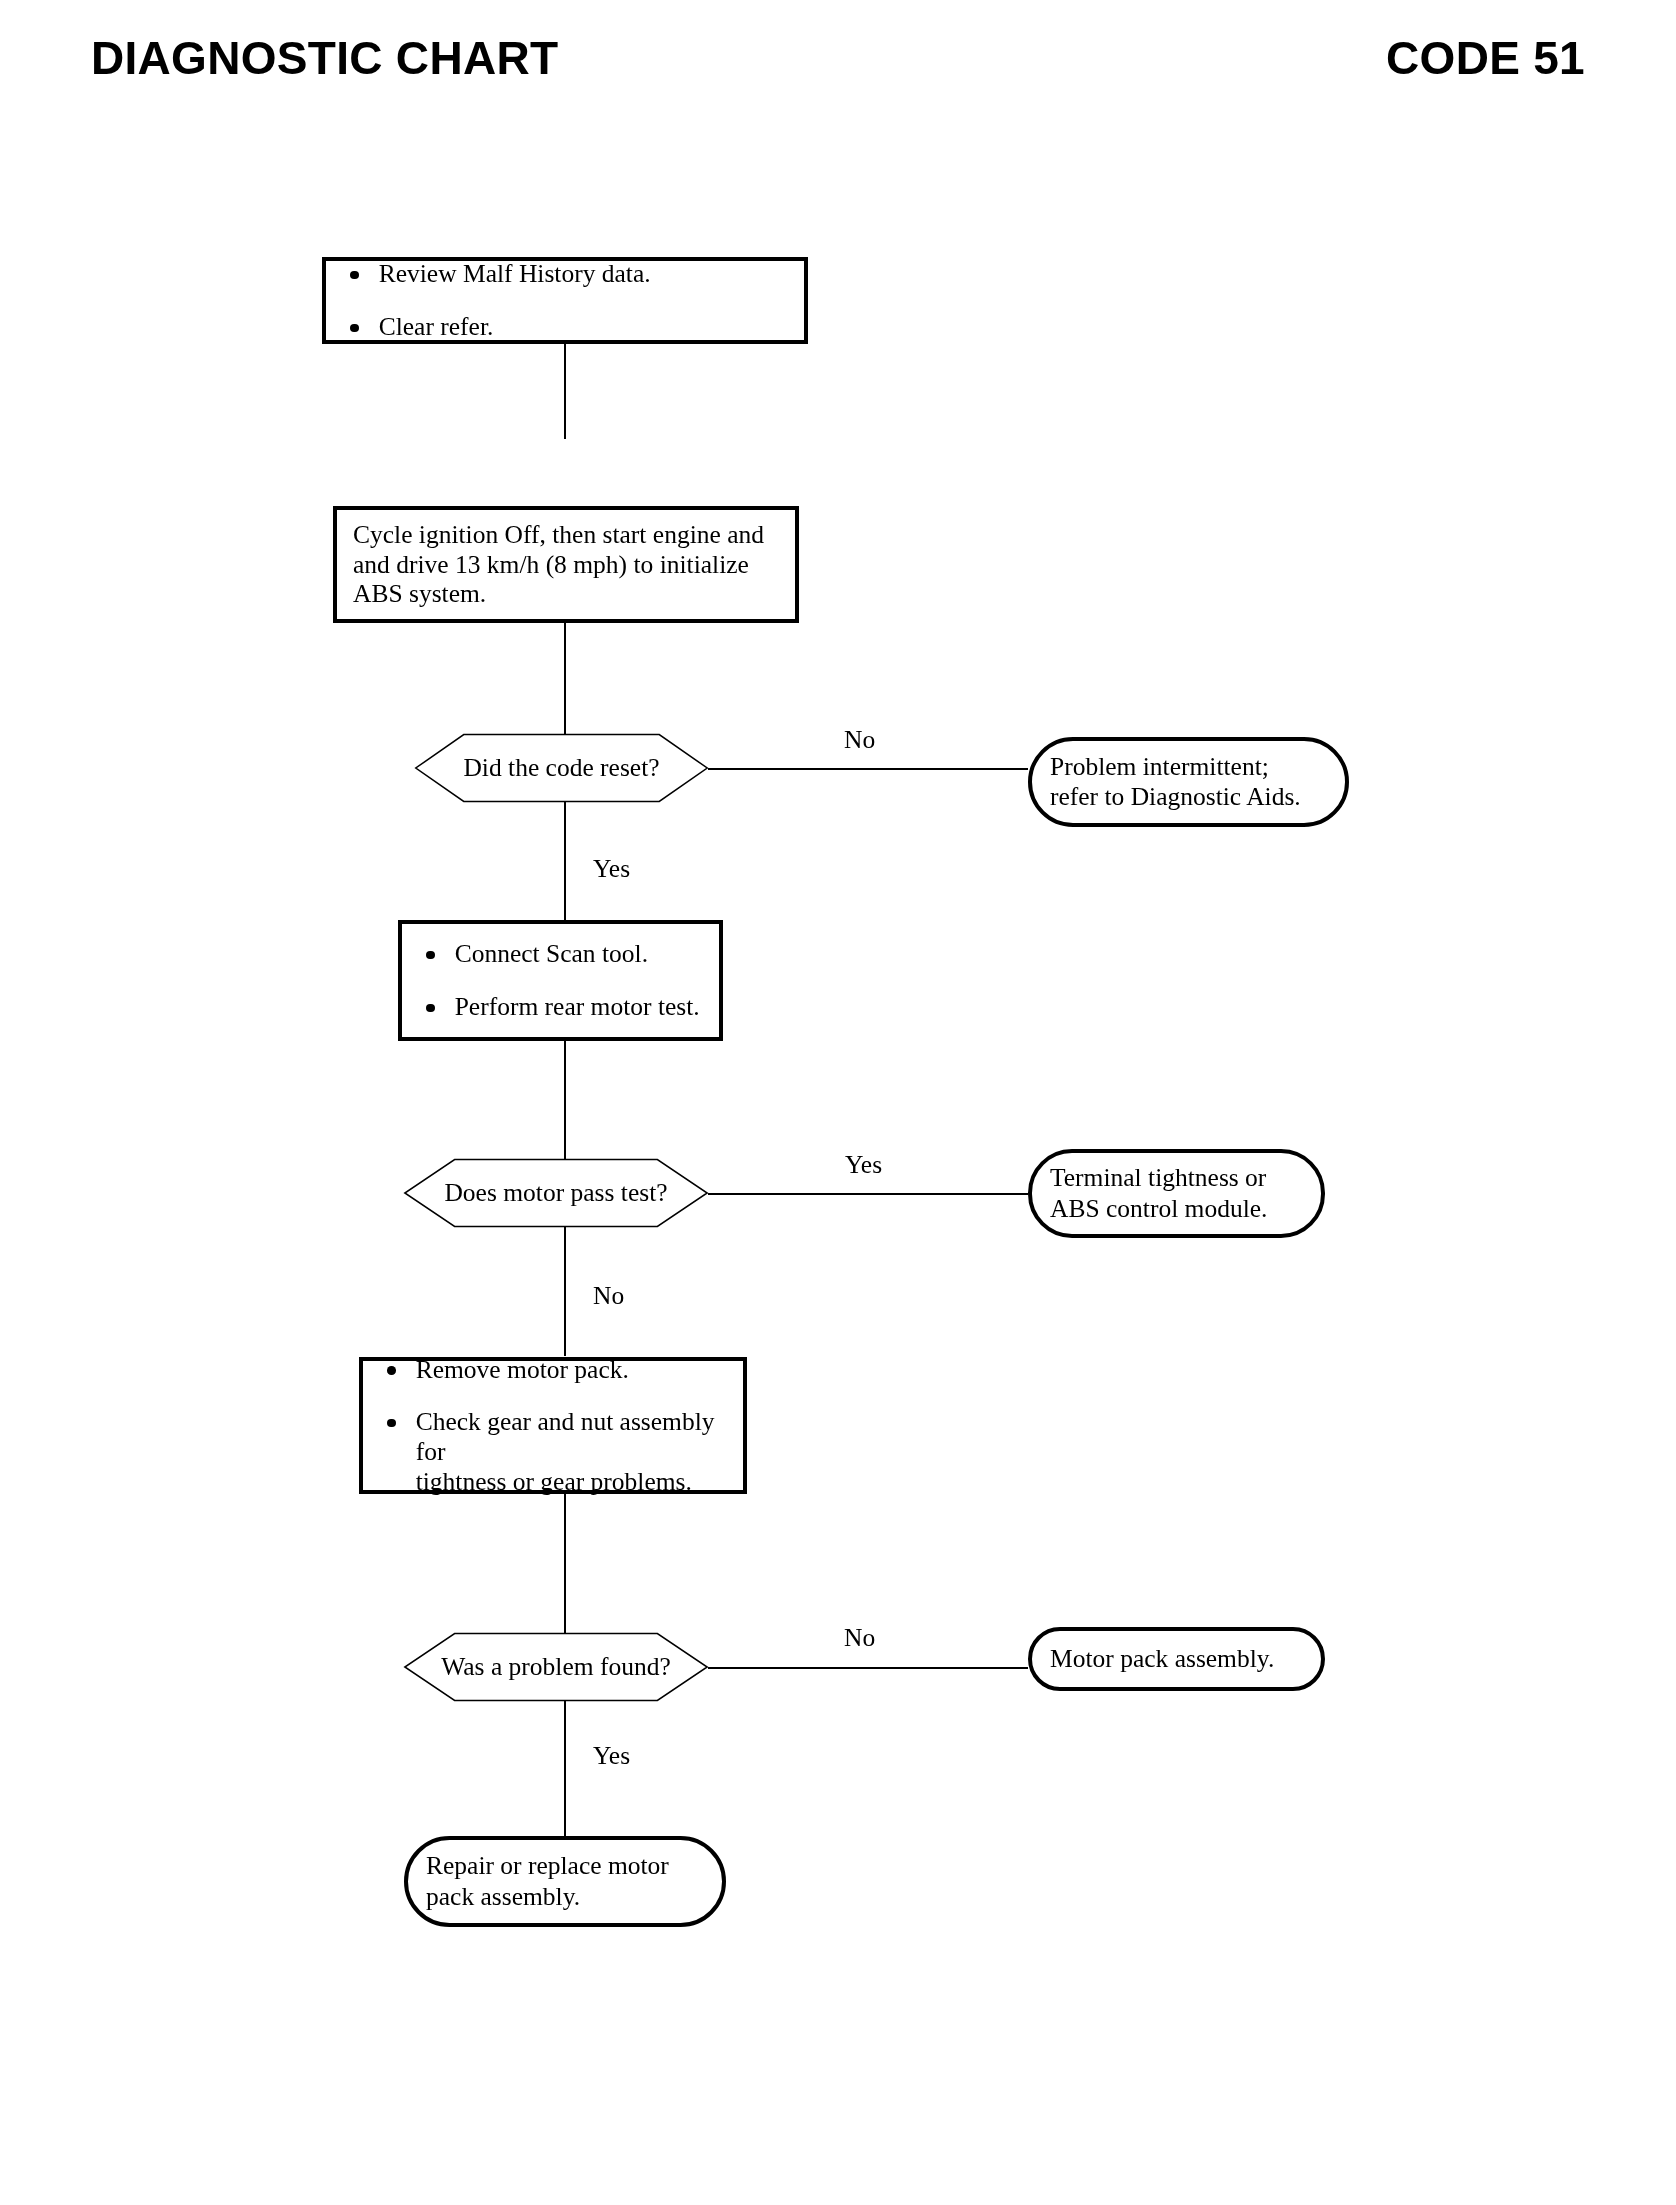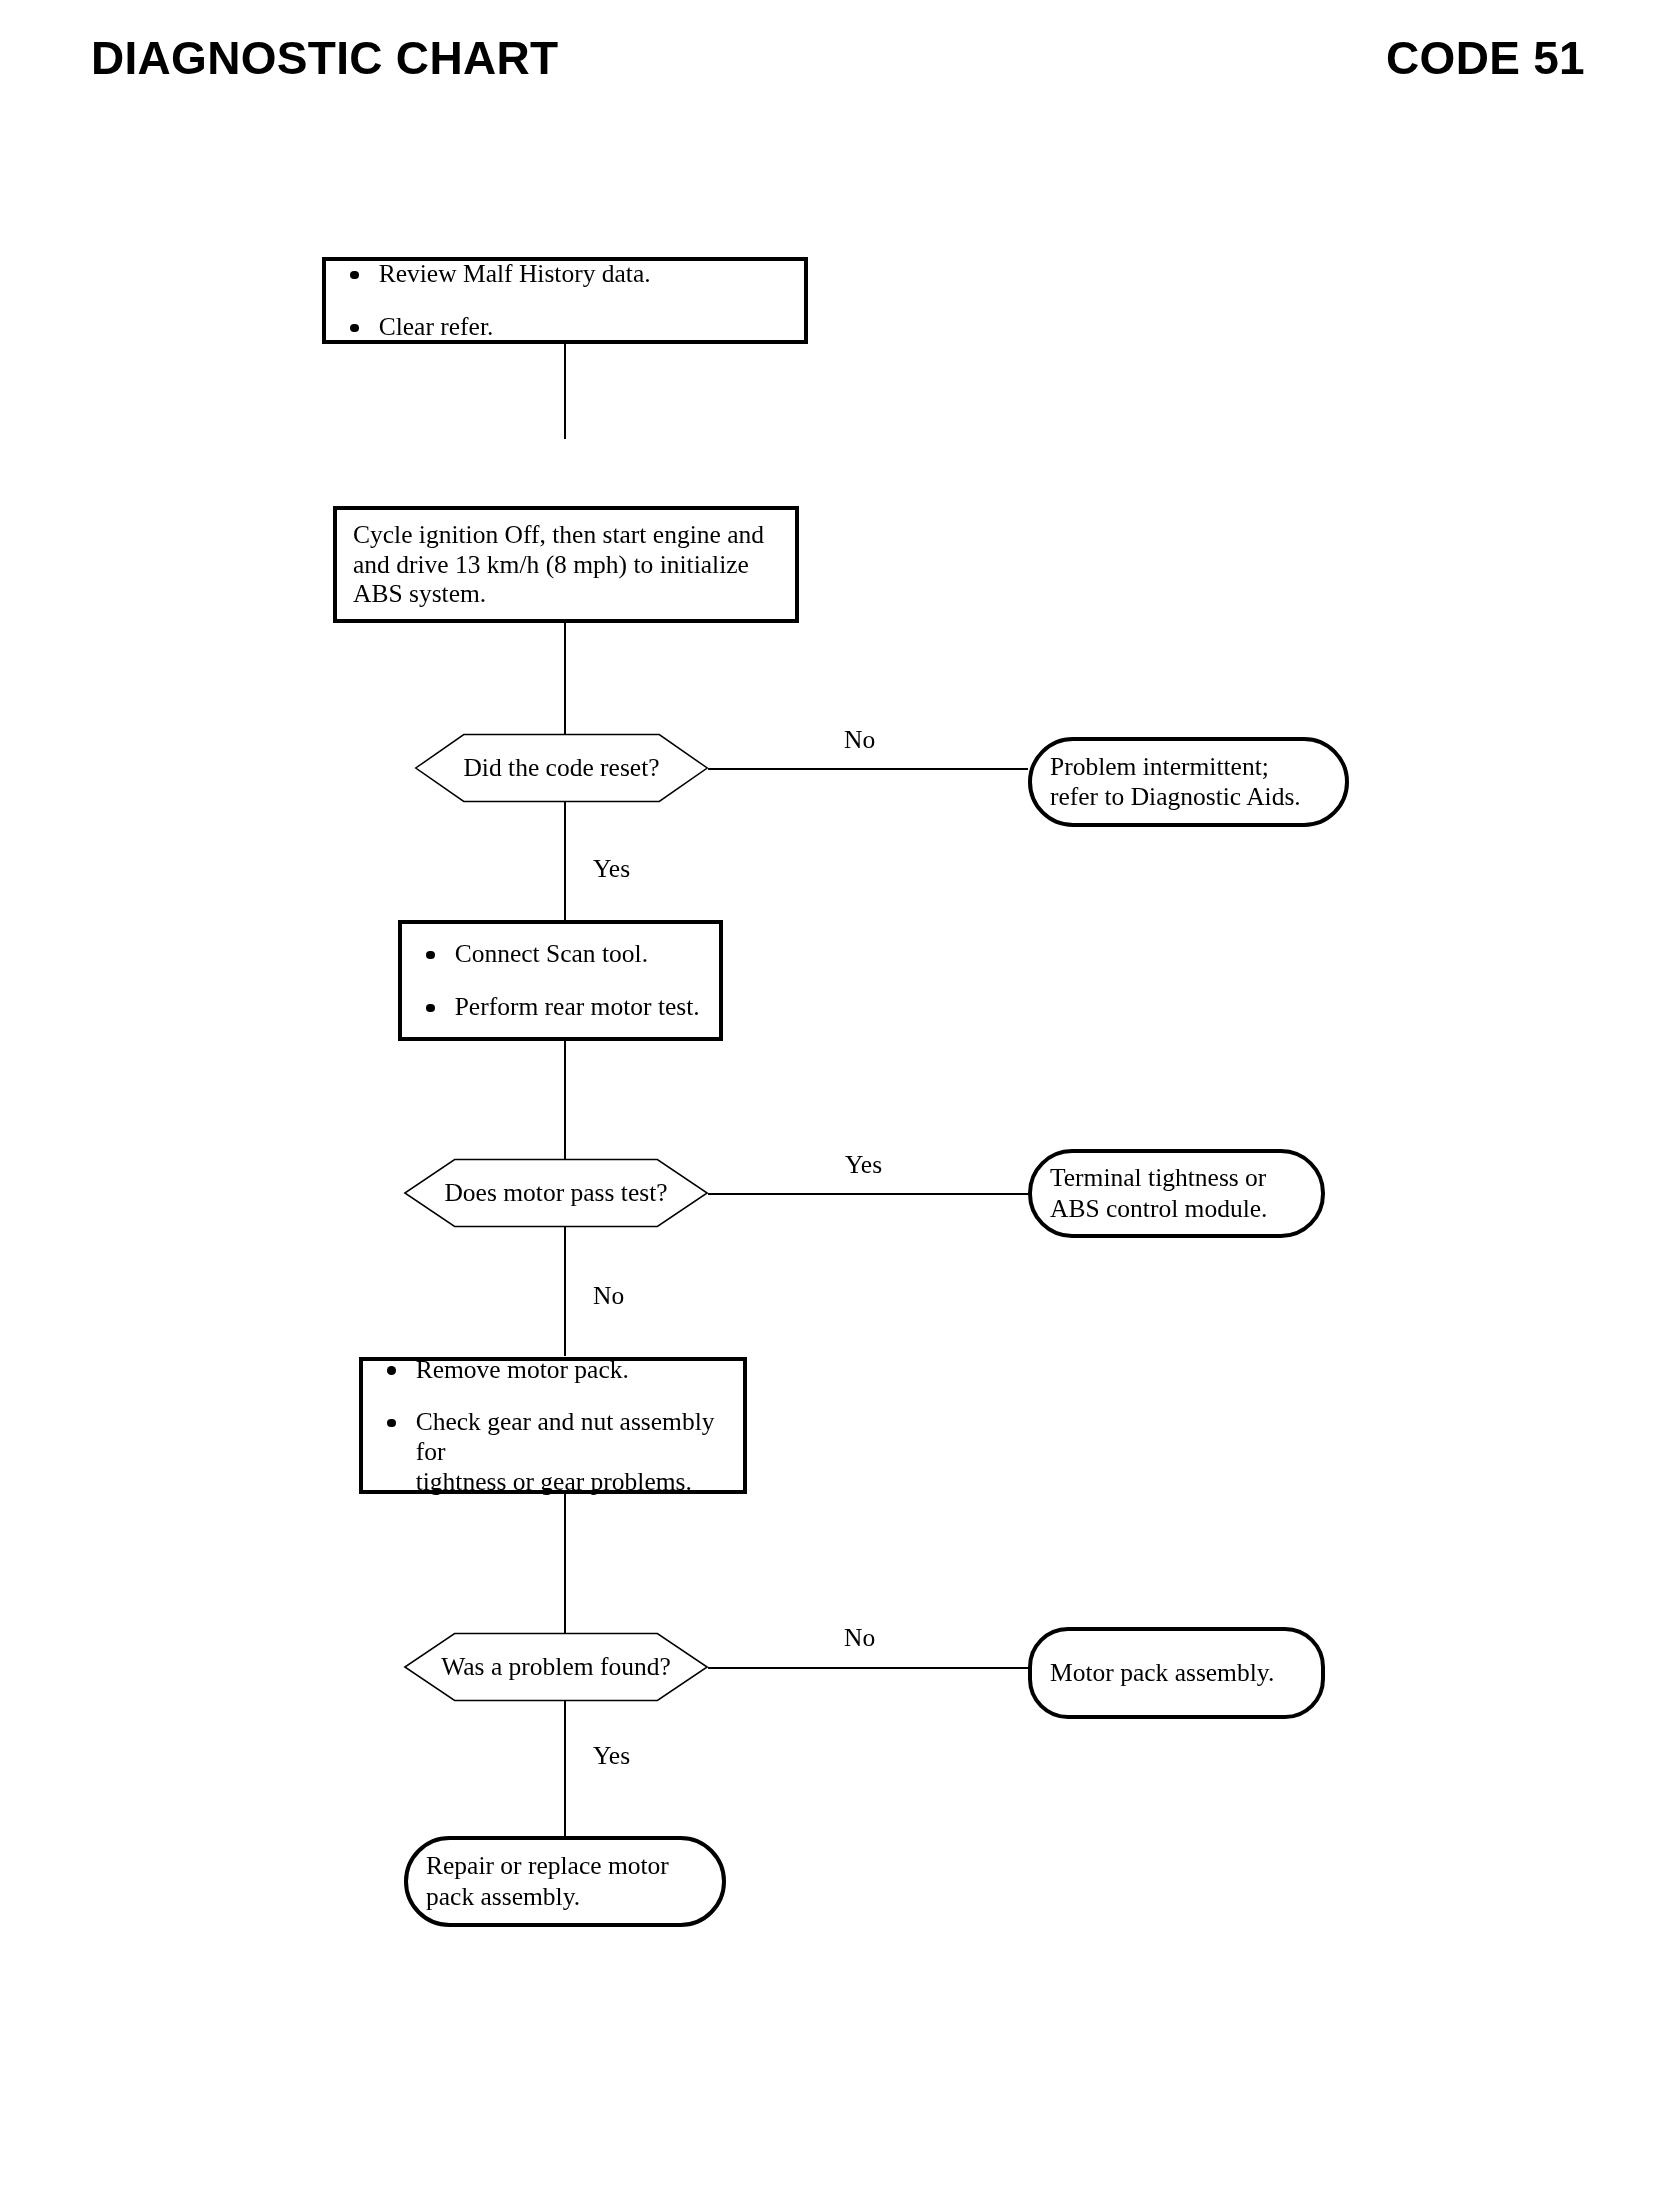--- a/index.html
+++ b/index.html
@@ -211,21 +211,21 @@
 
   <div class="hex" style="left:404px; top:1633px; width:304px; height:68px;">
     <svg width="304" height="68" viewBox="0 0 500 112">
       <polygon points="83,1 417,1 499,56 417,111 83,111 1,56" fill="#ffffff" stroke="#000000" stroke-width="2.5"></polygon>
     </svg>
     <div class="hextext">Was a problem found?</div>
   </div>
   <div class="blabel" style="left:844px; top:1625px;">No</div>
   <div class="blabel" style="left:593px; top:1743px;">Yes</div>
 
-  <div class="term" style="left:1028px; top:1627px; width:297px; height:92px; border-radius:40px;">
+  <div class="term" style="left:1028px; top:1627px; width:297px; height:64px; border-radius:40px;">
     <span>Motor pack assembly.</span>
   </div>
 
   <div class="term" style="left:404px; top:1836px; width:322px; height:91px; border-radius:46px;">
     <span>Repair or replace motor
 pack assembly.</span>
   </div>
 
 </div>
 

